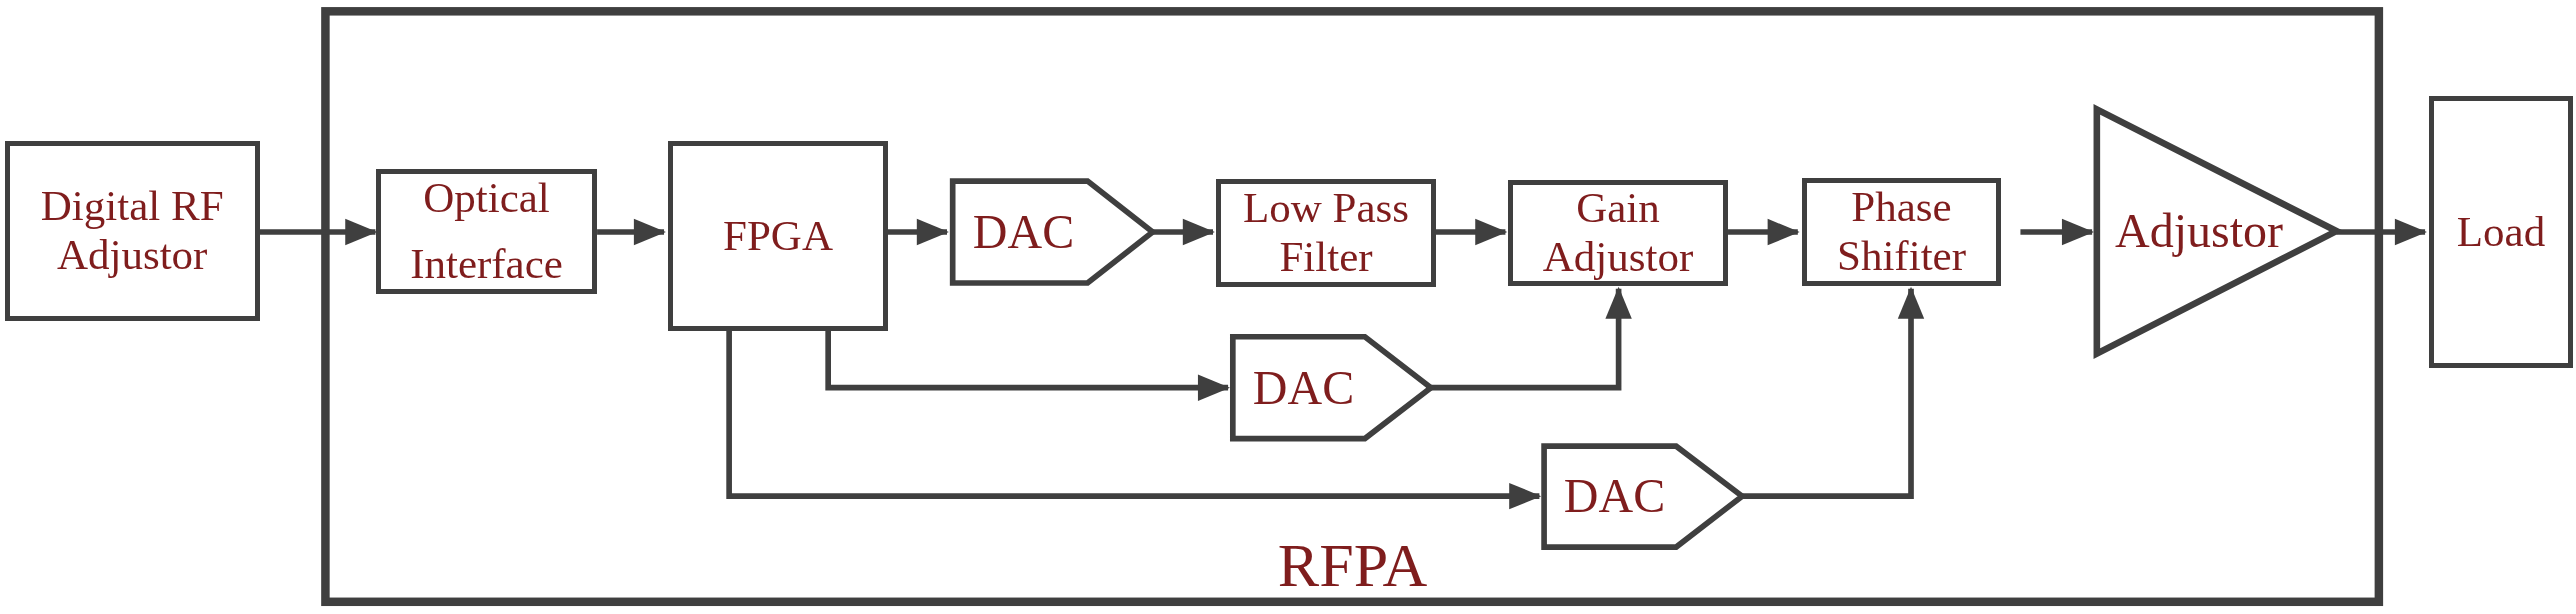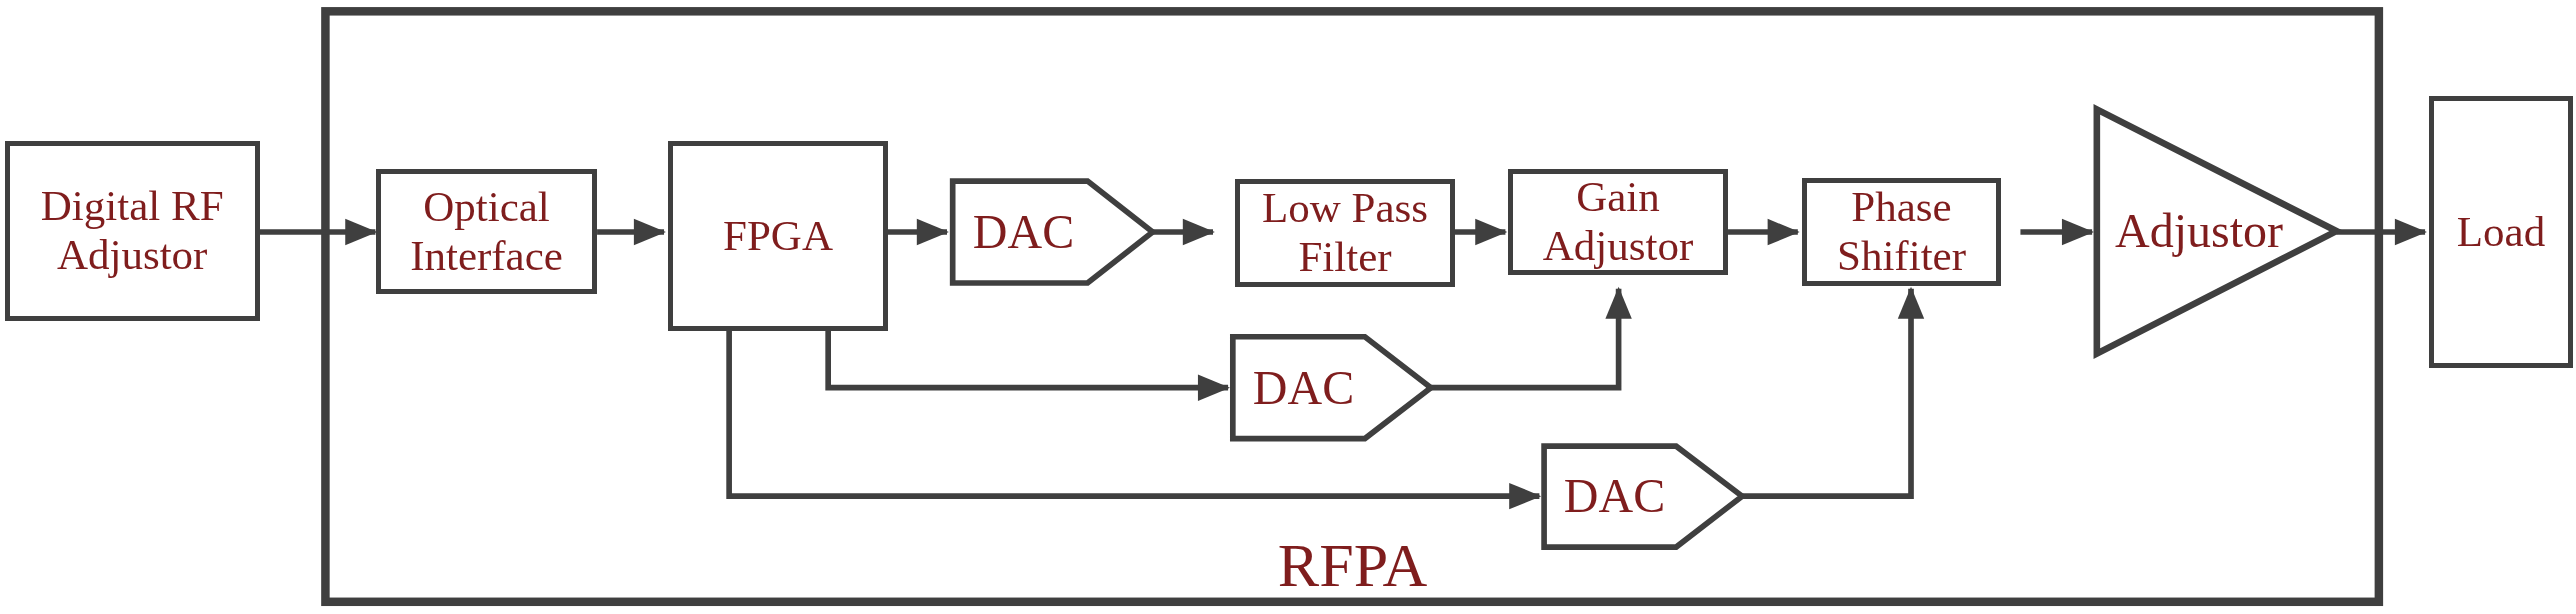--- a/index.html
+++ b/index.html
@@ -93,35 +93,35 @@
     <polygon points="1637,473 1777,473 1847,526 1777,580 1637,580" fill="#ffffff" stroke="#3f3f3f" stroke-width="6"></polygon>
 
     <polygon points="2223,116 2477,245 2223,375" fill="#ffffff" stroke="#3f3f3f" stroke-width="7"></polygon>
   </svg>
 
   <div class="box" style="left:4.7px; top:141px; width:255px; height:180px;">
     <span>Digital RF</span>
     <span>Adjustor</span>
   </div>
 
-  <div class="box" style="left:376px; top:169px; width:221px; height:125px;">
+  <div class="box" style="left:376px; top:169px; width:221px; height:125px;justify-content:space-between;">
     <span>Optical</span>
     <span>Interface</span>
   </div>
 
   <div class="box" style="left:668px; top:141px; width:220px; height:190px;">
     <span>FPGA</span>
   </div>
 
-  <div class="box" style="left:1216px; top:179px; width:220px; height:108px;margin-left:19px;">
+  <div class="box" style="left:1216px; top:179px; width:220px; height:108px;">
     <span>Low Pass</span>
     <span>Filter</span>
   </div>
 
-  <div class="box" style="left:1508px; top:169px; width:220px; height:106px;">
+  <div class="box" style="left:1508px; top:180px; width:220px; height:106px;">
     <span>Gain</span>
     <span>Adjustor</span>
   </div>
 
   <div class="box" style="left:1802px; top:178px; width:199px; height:108px;">
     <span>Phase</span>
     <span>Shifiter</span>
   </div>
 
   <div class="box" style="left:2429px; top:96px; width:144px; height:272px;">

